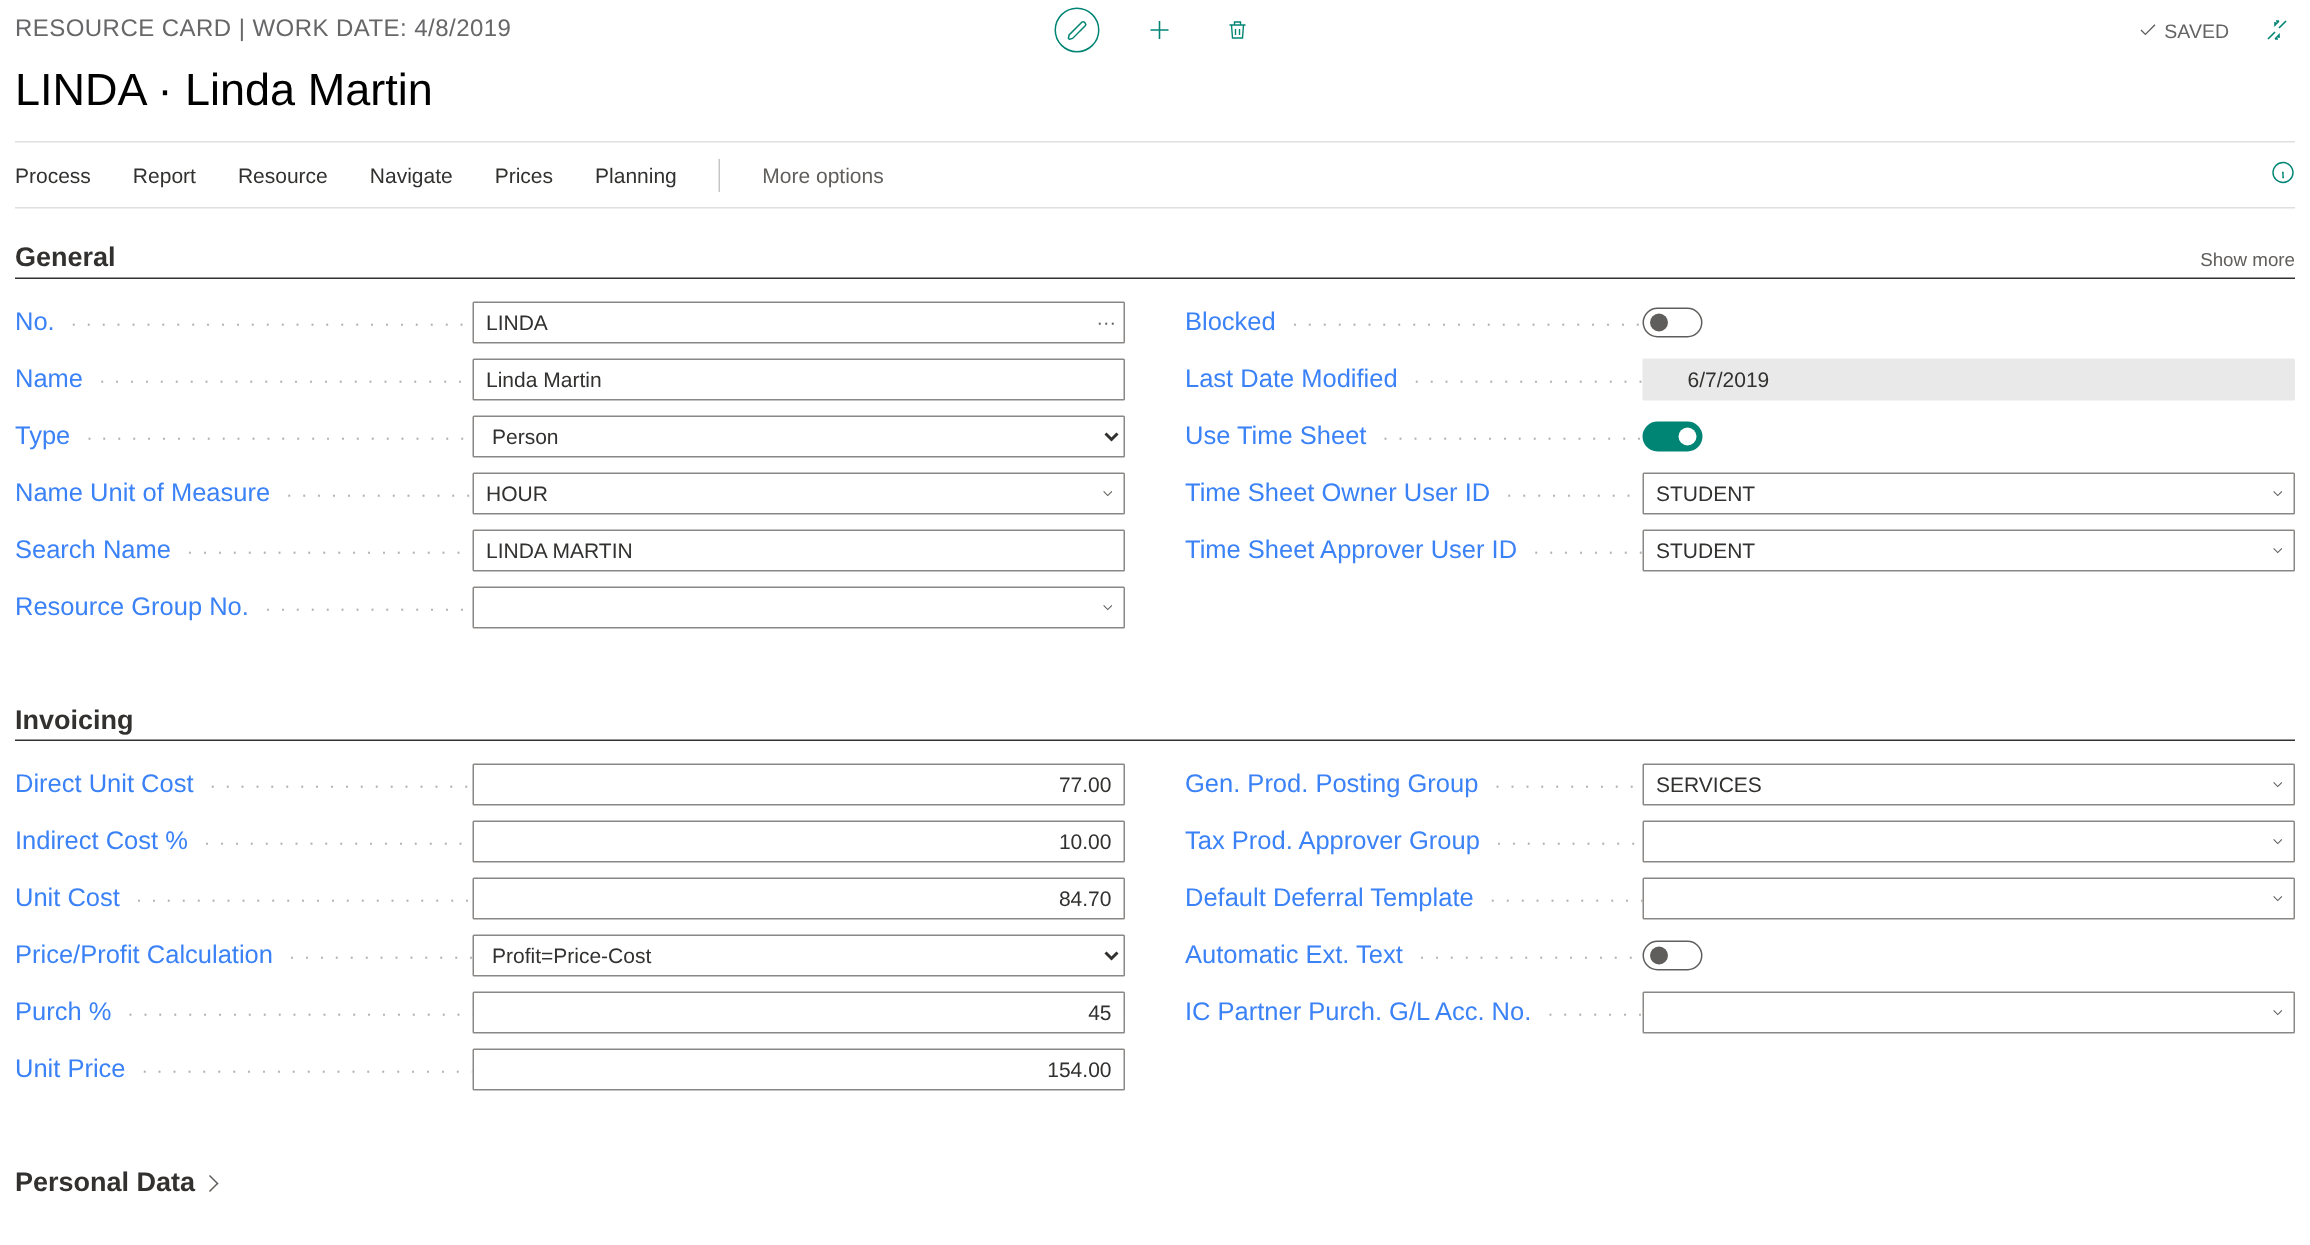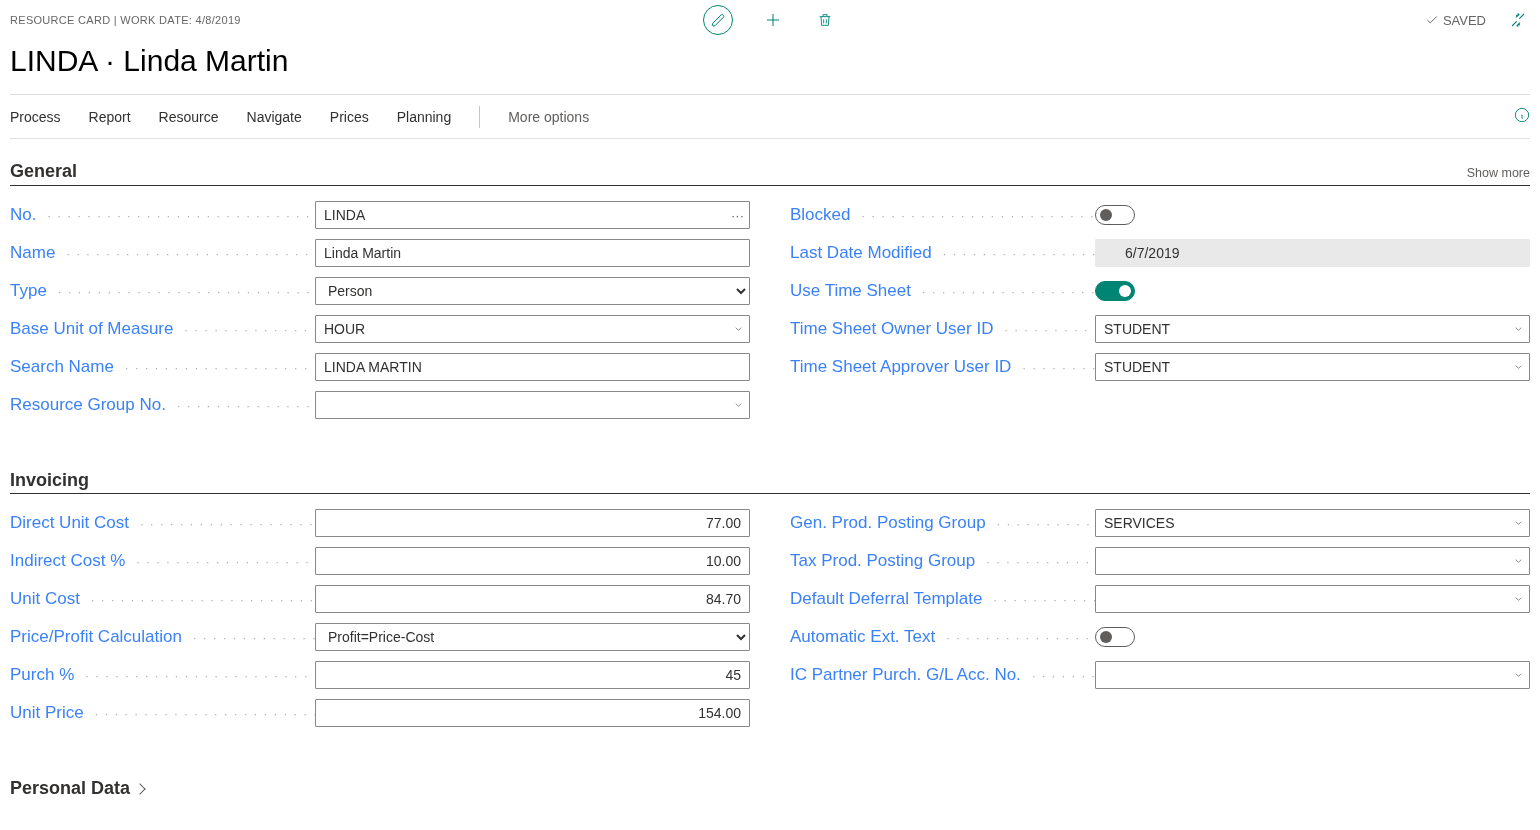--- a/index.html
+++ b/index.html
@@ -11,21 +11,21 @@
     background: #fff;
     padding: 8px 10px 0 10px;
   }
   .topbar {
     display: flex;
     align-items: center;
     height: 24px;
   }
   .context-label {
     color: #676668;
-    font-size: 11px;
+    font-size: 16px;
     letter-spacing: 0.3px;
   }
   .topbar-center {
     position: absolute;
     left: 50%;
     transform: translateX(-50%);
     display: flex;
     align-items: center;
     gap: 28px;
   }
@@ -295,21 +295,21 @@
     </div>
     <div class="field-row">
       <div class="field-label">Type</div>
       <div class="field-control">
         <select class="ctrl-select">
           <option>Person</option>
         </select>
       </div>
     </div>
     <div class="field-row">
-      <div class="field-label">Base Unit of Measure</div>
+      <div class="field-label">Name Unit of Measure</div>
       <div class="field-control ctrl-wrap">
         <input class="ctrl-input with-btn" value="HOUR" style="">
         <span class="ctrl-chevron">
             <svg width="11" height="11" viewBox="0 0 24 24" fill="none" stroke="#605e5c" stroke-width="1.6">
               <path d="M6 9l6 6 6-6"></path>
             </svg>
           </span>
       </div>
     </div>
     <div class="field-row">
@@ -417,21 +417,21 @@
         <div class="field-control ctrl-wrap">
           <input class="ctrl-input with-btn" value="SERVICES" style="">
           <span class="ctrl-chevron">
               <svg width="11" height="11" viewBox="0 0 24 24" fill="none" stroke="#605e5c" stroke-width="1.6">
                 <path d="M6 9l6 6 6-6"></path>
               </svg>
             </span>
         </div>
       </div>
       <div class="field-row">
-        <div class="field-label">Tax Prod. Posting Group</div>
+        <div class="field-label">Tax Prod. Approver Group</div>
         <div class="field-control ctrl-wrap">
           <input class="ctrl-input with-btn" value="" style="">
           <span class="ctrl-chevron">
               <svg width="11" height="11" viewBox="0 0 24 24" fill="none" stroke="#605e5c" stroke-width="1.6">
                 <path d="M6 9l6 6 6-6"></path>
               </svg>
             </span>
         </div>
       </div>
       <div class="field-row">

